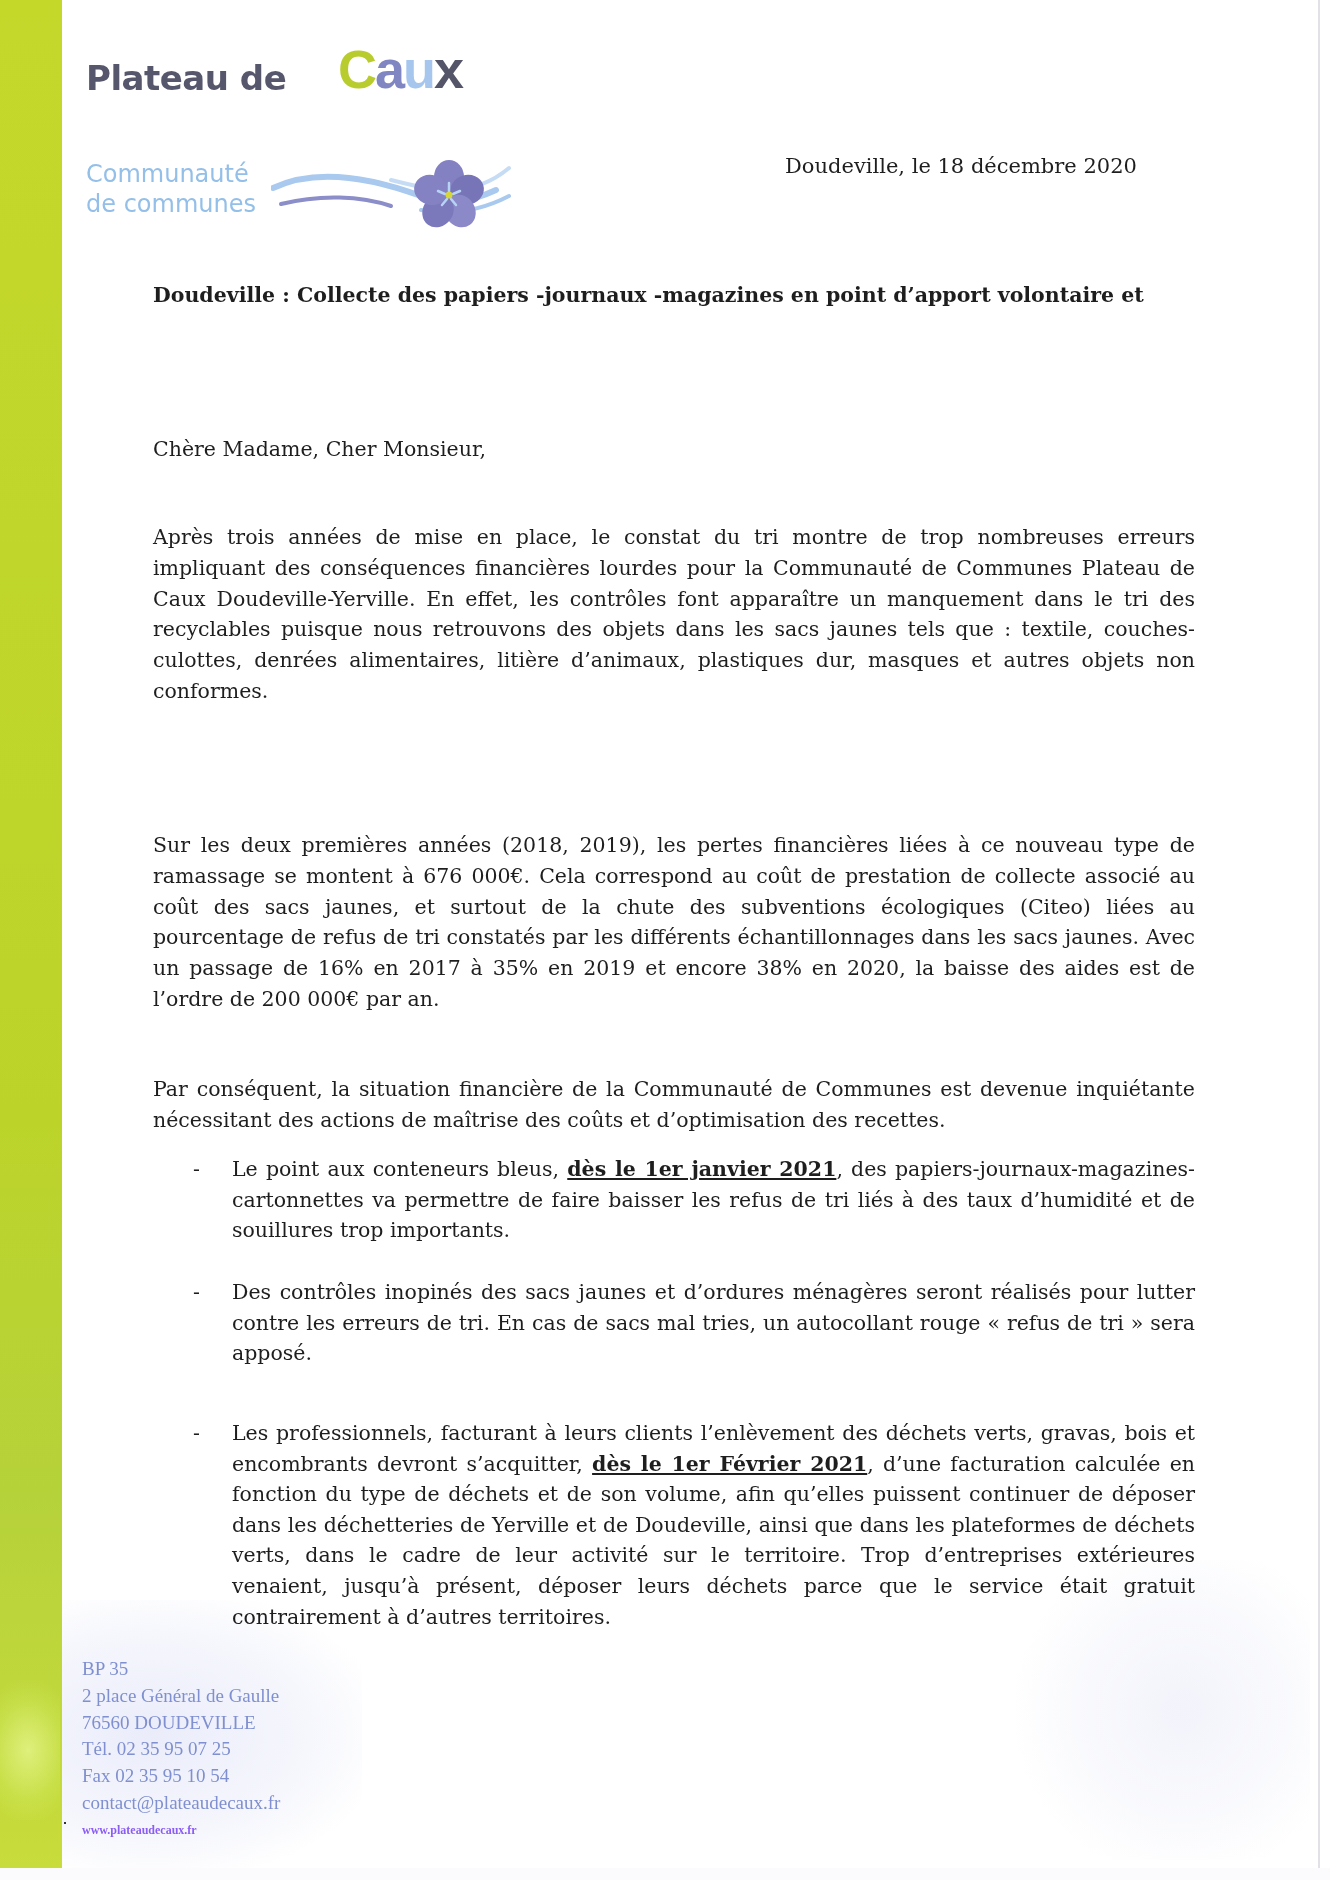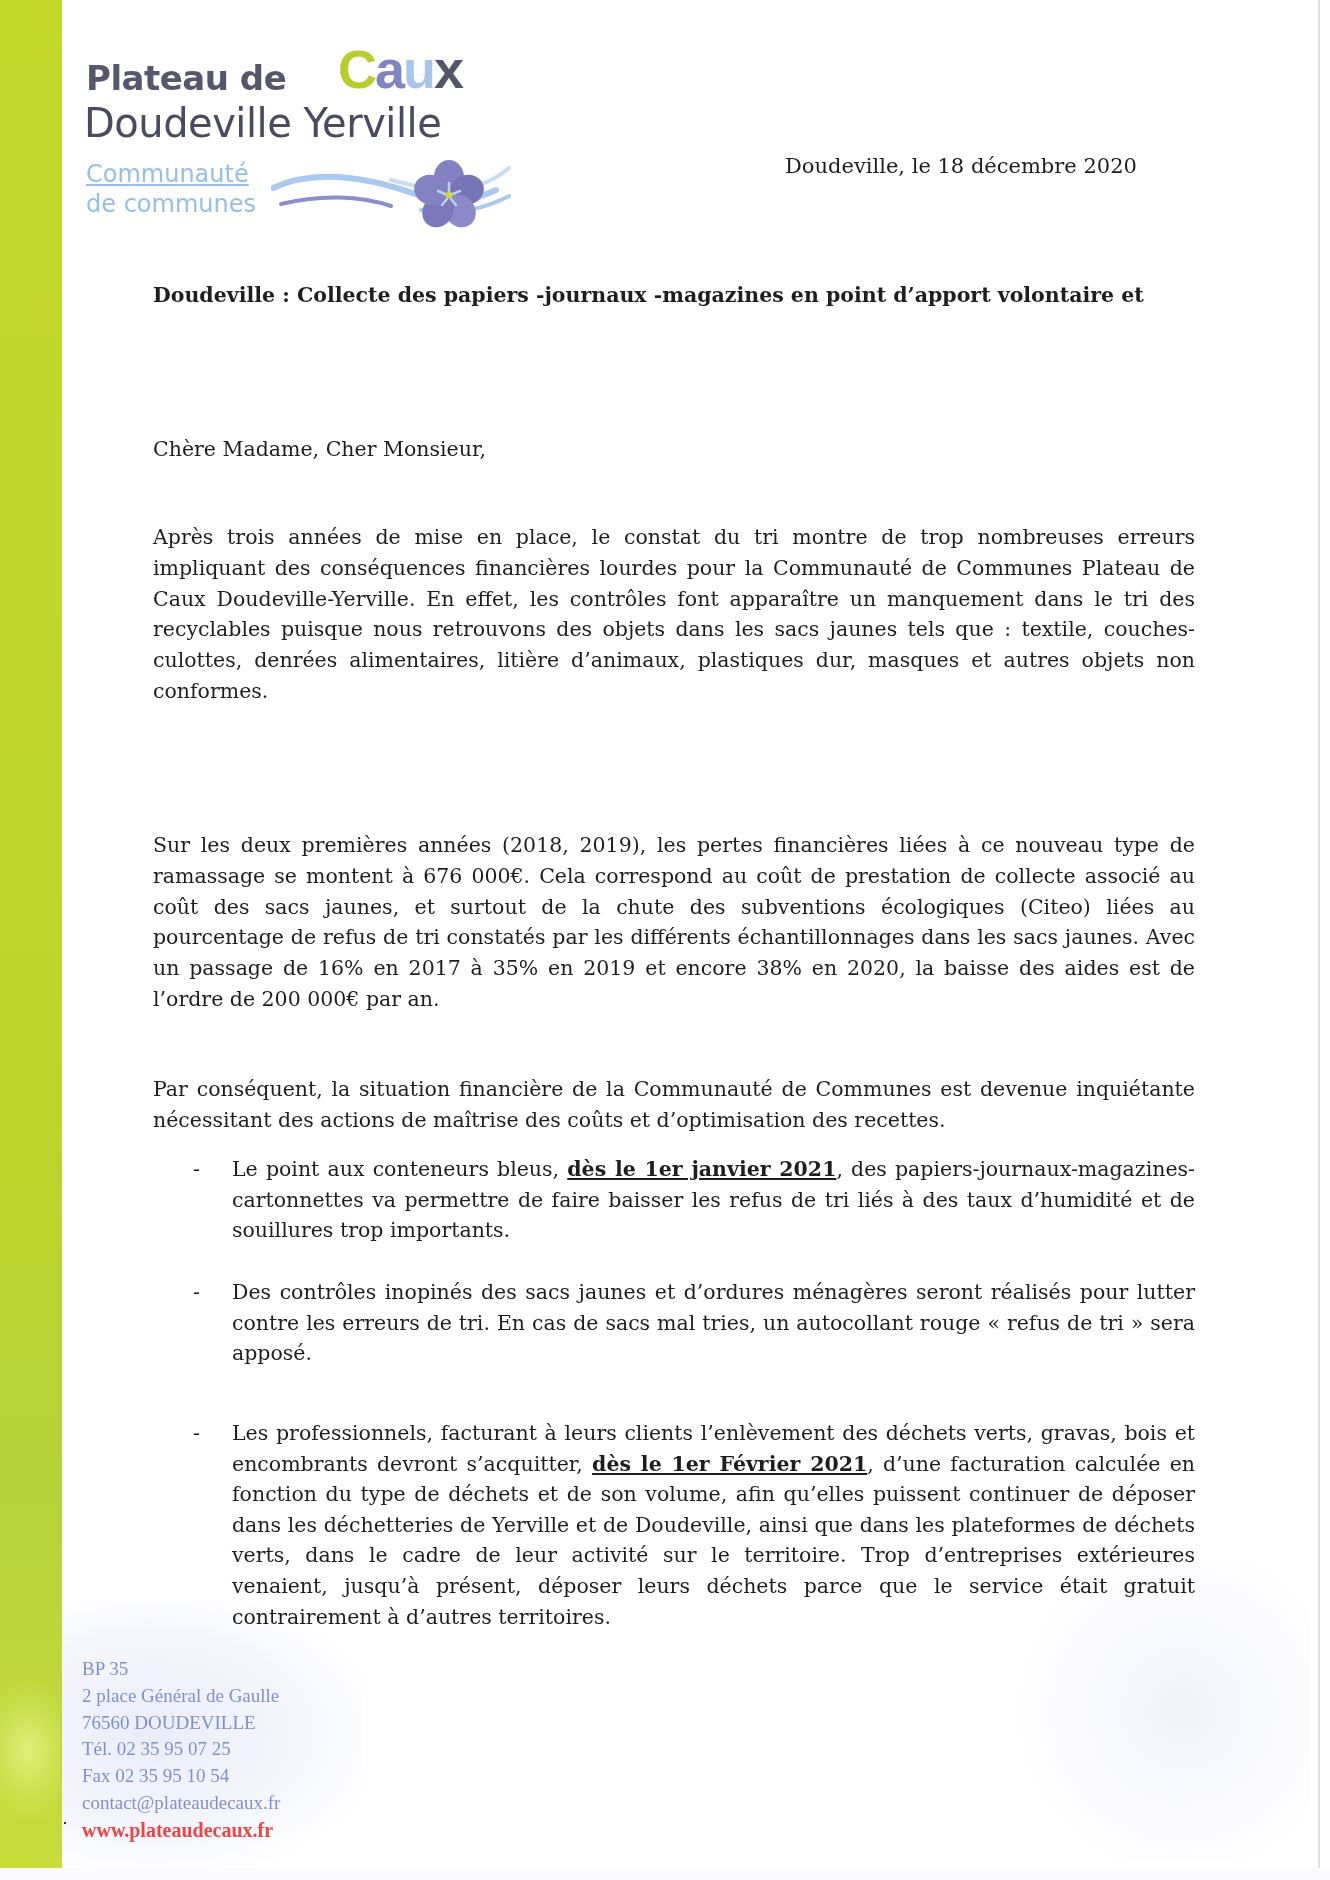--- a/index.html
+++ b/index.html
@@ -47,21 +47,21 @@
   .caux-x { color:#55556a; }
   .logo-line2 {
     position:absolute; left:-2px; top:58px; white-space:nowrap;
     font-family:"DejaVu Sans", sans-serif; font-size:40px; font-weight:normal;
     color:#4a4a60; letter-spacing:-0.5px;
   }
   .logo-line3, .logo-line4 {
     position:absolute; left:0; white-space:nowrap;
     font-family:"DejaVu Sans", sans-serif; font-size:24px; color:#93bfe8;
   }
-  .logo-line3 { top:118px;text-decoration:underline; }
+  .logo-line3 { top:118px; }
   .logo-line4 { top:148px; }
   .logo-swoosh { position:absolute; left:185px; top:118px; width:240px; height:70px; }
 
   
   .date {
     position:absolute; left:785px; top:154px; font-size:21px; white-space:nowrap;
   }
 
   .txt { position:absolute; font-size:20.5px; line-height:30.6px; white-space:nowrap; }
   .subject { left:153px; top:280px; width:1045px; font-weight:bold; white-space:normal; line-height:30px; }
@@ -78,40 +78,39 @@
   .bullet .btext { position:absolute; left:79px; width:963px; text-align:justify; }
   .b1 { top:1154px; }
   .b2 { top:1277px; }
   .b3 { top:1418px; }
   .u { text-decoration:underline; font-weight:bold; }
 
   
   .footer { position:absolute; left:82px; top:1656px; font-family:Liberation Serif, serif;
     font-size:19px; color:#7f8fcf; line-height:26.8px; }
   .footer div { white-space:nowrap; }
-  .footer .web { font-weight:bold; color:#ef4444; font-size:20px; }
+  .footer .web { font-weight:bold; color:#8b5cf6; font-size:12px; }
   .dot { position:absolute; left:64px; top:1822px; width:2px; height:2px; background:#333; }
 </style>
 </head>
 <body>
 
 <div class="green-bar">
   <div class="flower-ghost"></div>
 </div>
 <div class="footer-wash"></div>
 <div class="watermark"></div>
 <div class="right-edge"></div>
 <div class="bottom-edge"></div>
 
 <div class="logo">
   <div class="logo-line1">Plateau de</div>
   <div class="logo-caux">
     <span class="caux-c">C</span><span class="caux-a">a</span><span class="caux-u">u</span><span class="caux-x">x</span>
   </div>
-  <div class="logo-line2">Doudeville Yerville</div>
   <div class="logo-line3">Communauté</div>
   <div class="logo-line4">de communes</div>
   <svg class="logo-swoosh" viewBox="0 0 240 70" width="240" height="70">
     <path d="M2 28 C 40 10, 90 14, 150 36 C 175 44, 195 44, 225 30" stroke="#a9c9ef" stroke-width="6" fill="none" stroke-linecap="round"></path>
     <path d="M10 44 C 50 34, 90 36, 120 46" stroke="#8b8ec8" stroke-width="4" fill="none" stroke-linecap="round"></path>
     <path d="M120 20 C 160 30, 200 40, 238 8" stroke="#c6dcf5" stroke-width="4" fill="none" stroke-linecap="round"></path>
     <path d="M150 50 C 185 56, 215 48, 238 36" stroke="#a9c9ef" stroke-width="4" fill="none" stroke-linecap="round"></path>
     <g transform="translate(178,35)">
       <ellipse cx="0" cy="-18" rx="15" ry="17" fill="#8481c2"></ellipse>
       <ellipse cx="18" cy="-5" rx="15" ry="17" fill="#7775b8" transform="rotate(72 18 -5)"></ellipse>

